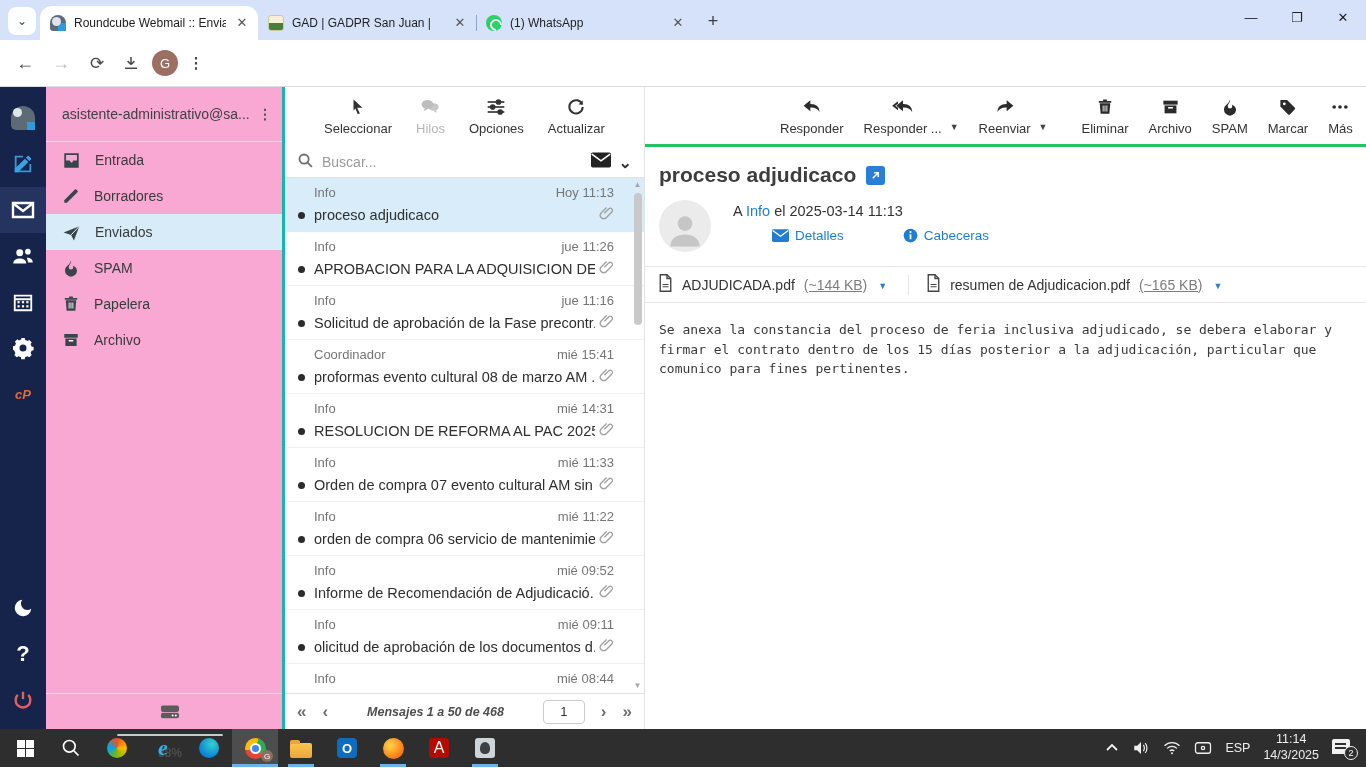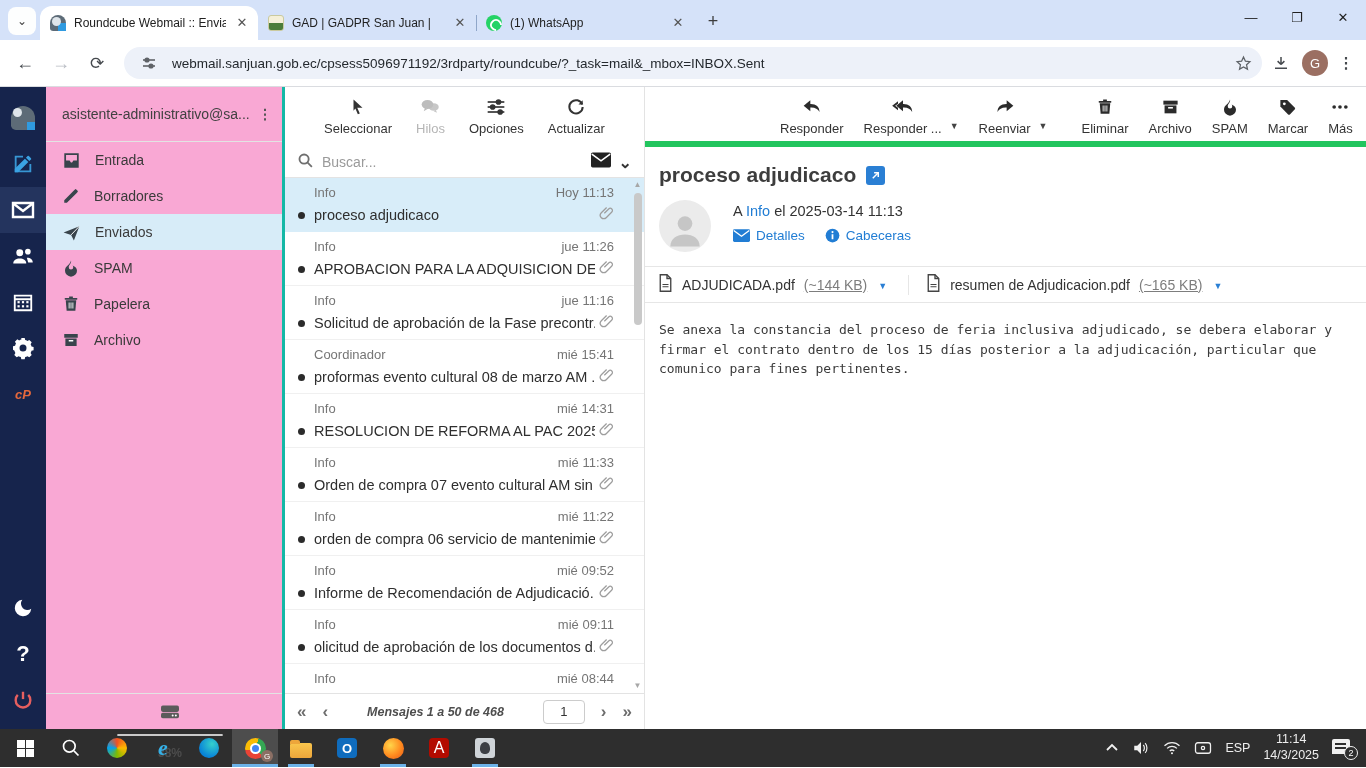--- a/index.html
+++ b/index.html
@@ -80,32 +80,32 @@
   .vscroll { position:absolute; right:0; top:0; bottom:0; width:13px; display:flex; flex-direction:column; align-items:center; padding:2px 0; }
   .vs-arrow { color:#a7a7a7; font-size:8px; line-height:10px; }
   .vs-thumb { width:8px; height:132px; background:#c9c9c9; border-radius:4px; margin-top:3px; }
   .list-footer { height:36px; border-top:1px solid #e3e3e3; display:flex; align-items:center; padding:0 12px; gap:16px; }
   .pg-btn { color:#6d6d6d; font-size:17px; font-weight:bold; line-height:1; }
   .pg-text { flex:1; text-align:center; font-size:12.5px; color:#4e4e4e; font-weight:bold;font-style:italic; }
   .pg-input { width:42px; height:24px; border:1px solid #ccc; border-radius:4px; text-align:center; font-size:13px; color:#333; outline:none; }
 
   
   .read-col { flex:1; display:flex; flex-direction:column; background:#fff; overflow:hidden; }
-  .read-toolbar { height:60px; display:flex; align-items:flex-start; gap:20px; padding:9px 0 0 135px; border-bottom:6px solid #22c55e; }
+  .read-toolbar { height:60px; display:flex; align-items:flex-start; gap:20px; padding:9px 0 0 135px; border-bottom:3px solid #22c55e; }
   .caret { color:#444; font-size:9px; align-self:center; margin:14px 0 0 -12px; }
   .subject-row { display:flex; align-items:center; gap:10px; padding:16px 14px 0; }
   .subject { font-size:21px; font-weight:bold; color:#3d3d3d; }
   .extlink { width:19px; height:19px; background:#2a7fd4; border-radius:3px; display:flex; align-items:center; justify-content:center; color:#fff; }
   .sender-block { display:flex; padding:13px 14px 0; }
   .avatar { width:52px; height:52px; border-radius:50%; background:#ebebeb; display:flex; align-items:flex-end; justify-content:center; overflow:hidden; flex:none; }
   .sender-meta { margin-left:22px; padding-top:3px; }
   .meta-line1 { font-size:14.5px; color:#333; }
   .meta-line1 a { color:#217dd4; text-decoration:none; }
   .meta-line2 { display:flex; gap:20px; margin-top:9px; font-size:13.5px; color:#217dd4; align-items:center; }
-  .meta-link { display:flex; align-items:center; gap:6px; }
+  .meta-link { display:flex; align-items:center; gap:6px;margin-left:39px; }
   .att-bar { margin-top:14px; border-top:1px solid #e6e6e6; border-bottom:1px solid #e6e6e6; height:37px; display:flex; align-items:center; padding:0 13px; gap:9px; font-size:14px; }
   .att-name { color:#333; }
   .att-size { color:#7d7d7d;text-decoration:underline; }
   .att-caret { color:#2a7fd4; font-size:9px; margin:2px 4px 0 2px; }
   .att-div { width:1px; height:20px; background:#e6e6e6; margin:0 8px; }
   .mail-body { padding:17px 14px; font-family:"DejaVu Sans Mono","Liberation Mono",monospace; font-size:13px; color:#3a3a3a; line-height:1.5; width:714px; }
 
   
   .taskbar { height:38px; background:#2e2e2e; display:flex; align-items:center; padding-left:2px; color:#eee; }
   .tk-slot { width:46px; height:38px; display:flex; align-items:center; justify-content:center; position:relative; flex:none; }
@@ -164,38 +164,20 @@
     <span class="winbtn">—</span>
     <span class="winbtn">❐</span>
     <span class="winbtn">✕</span>
   </div>
 </div>
 
 <div class="btoolbar">
   <span class="navic" style="font-size:18px;">←</span>
   <span class="navic disabled" style="font-size:18px;">→</span>
   <span class="navic" style="font-size:17px;">⟳</span>
-  <div class="urlpill">
-    <span class="pillic">
-      <svg width="16" height="16" viewBox="0 0 16 16">
-          <g stroke="#5f6368" stroke-width="1.6" fill="none">
-            <line x1="2" y1="5" x2="14" y2="5"></line>
-            <line x1="2" y1="11" x2="14" y2="11"></line>
-            <circle cx="6" cy="5" r="1.8" fill="#5f6368"></circle>
-            <circle cx="10" cy="11" r="1.8" fill="#5f6368"></circle>
-          </g>
-        </svg>
-    </span>
-    <span class="urltext">webmail.sanjuan.gob.ec/cpsess5096971192/3rdparty/roundcube/?_task=mail&amp;_mbox=INBOX.Sent</span>
-    <span class="pillic">
-      <svg width="17" height="17" viewBox="0 0 24 24" fill="none" stroke="#5f6368" stroke-width="1.8">
-          <path d="M12 3l2.7 5.8 6.3.7-4.7 4.3 1.3 6.2L12 16.9 6.4 20l1.3-6.2L3 9.5l6.3-.7z"></path>
-        </svg>
-    </span>
-  </div>
   <span class="pillic">
     <svg width="18" height="18" viewBox="0 0 24 24" fill="none" stroke="#45494e" stroke-width="2">
         <path d="M12 4v10m0 0l-4.5-4.5M12 14l4.5-4.5"></path>
         <path d="M4 19h16"></path>
       </svg>
   </span>
   <span class="avatarG">G</span>
   <span class="menudots">⋮</span>
 </div>
 

